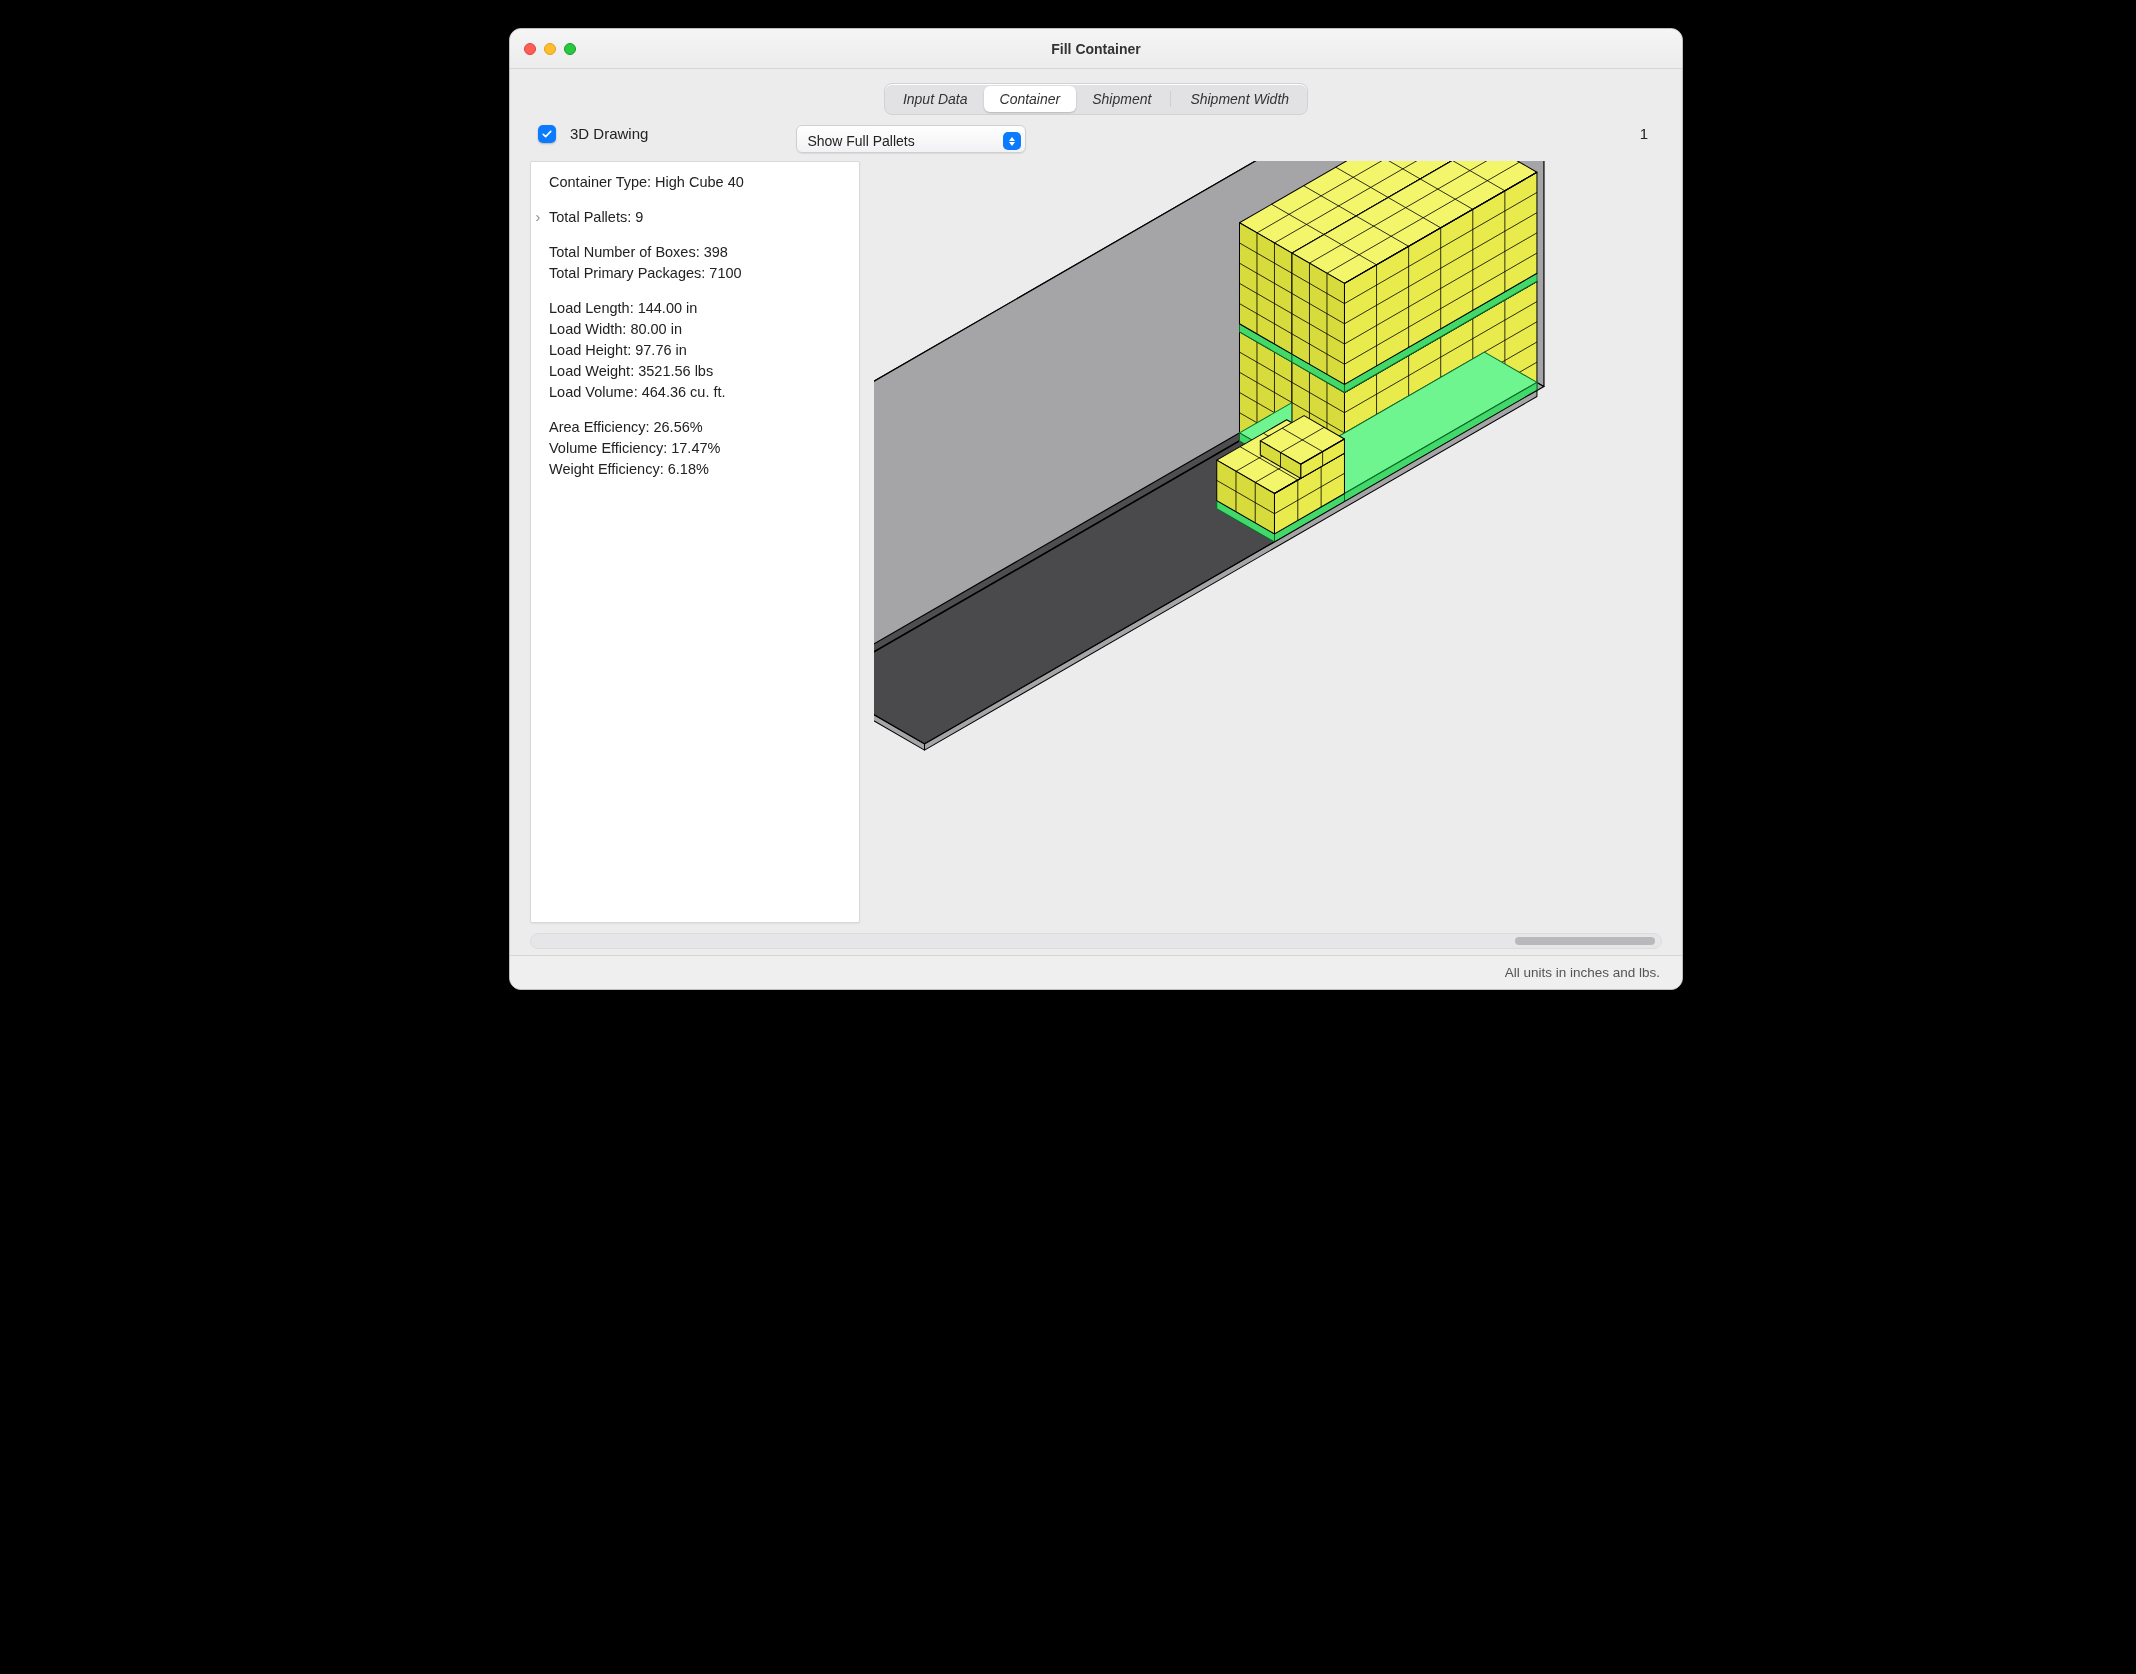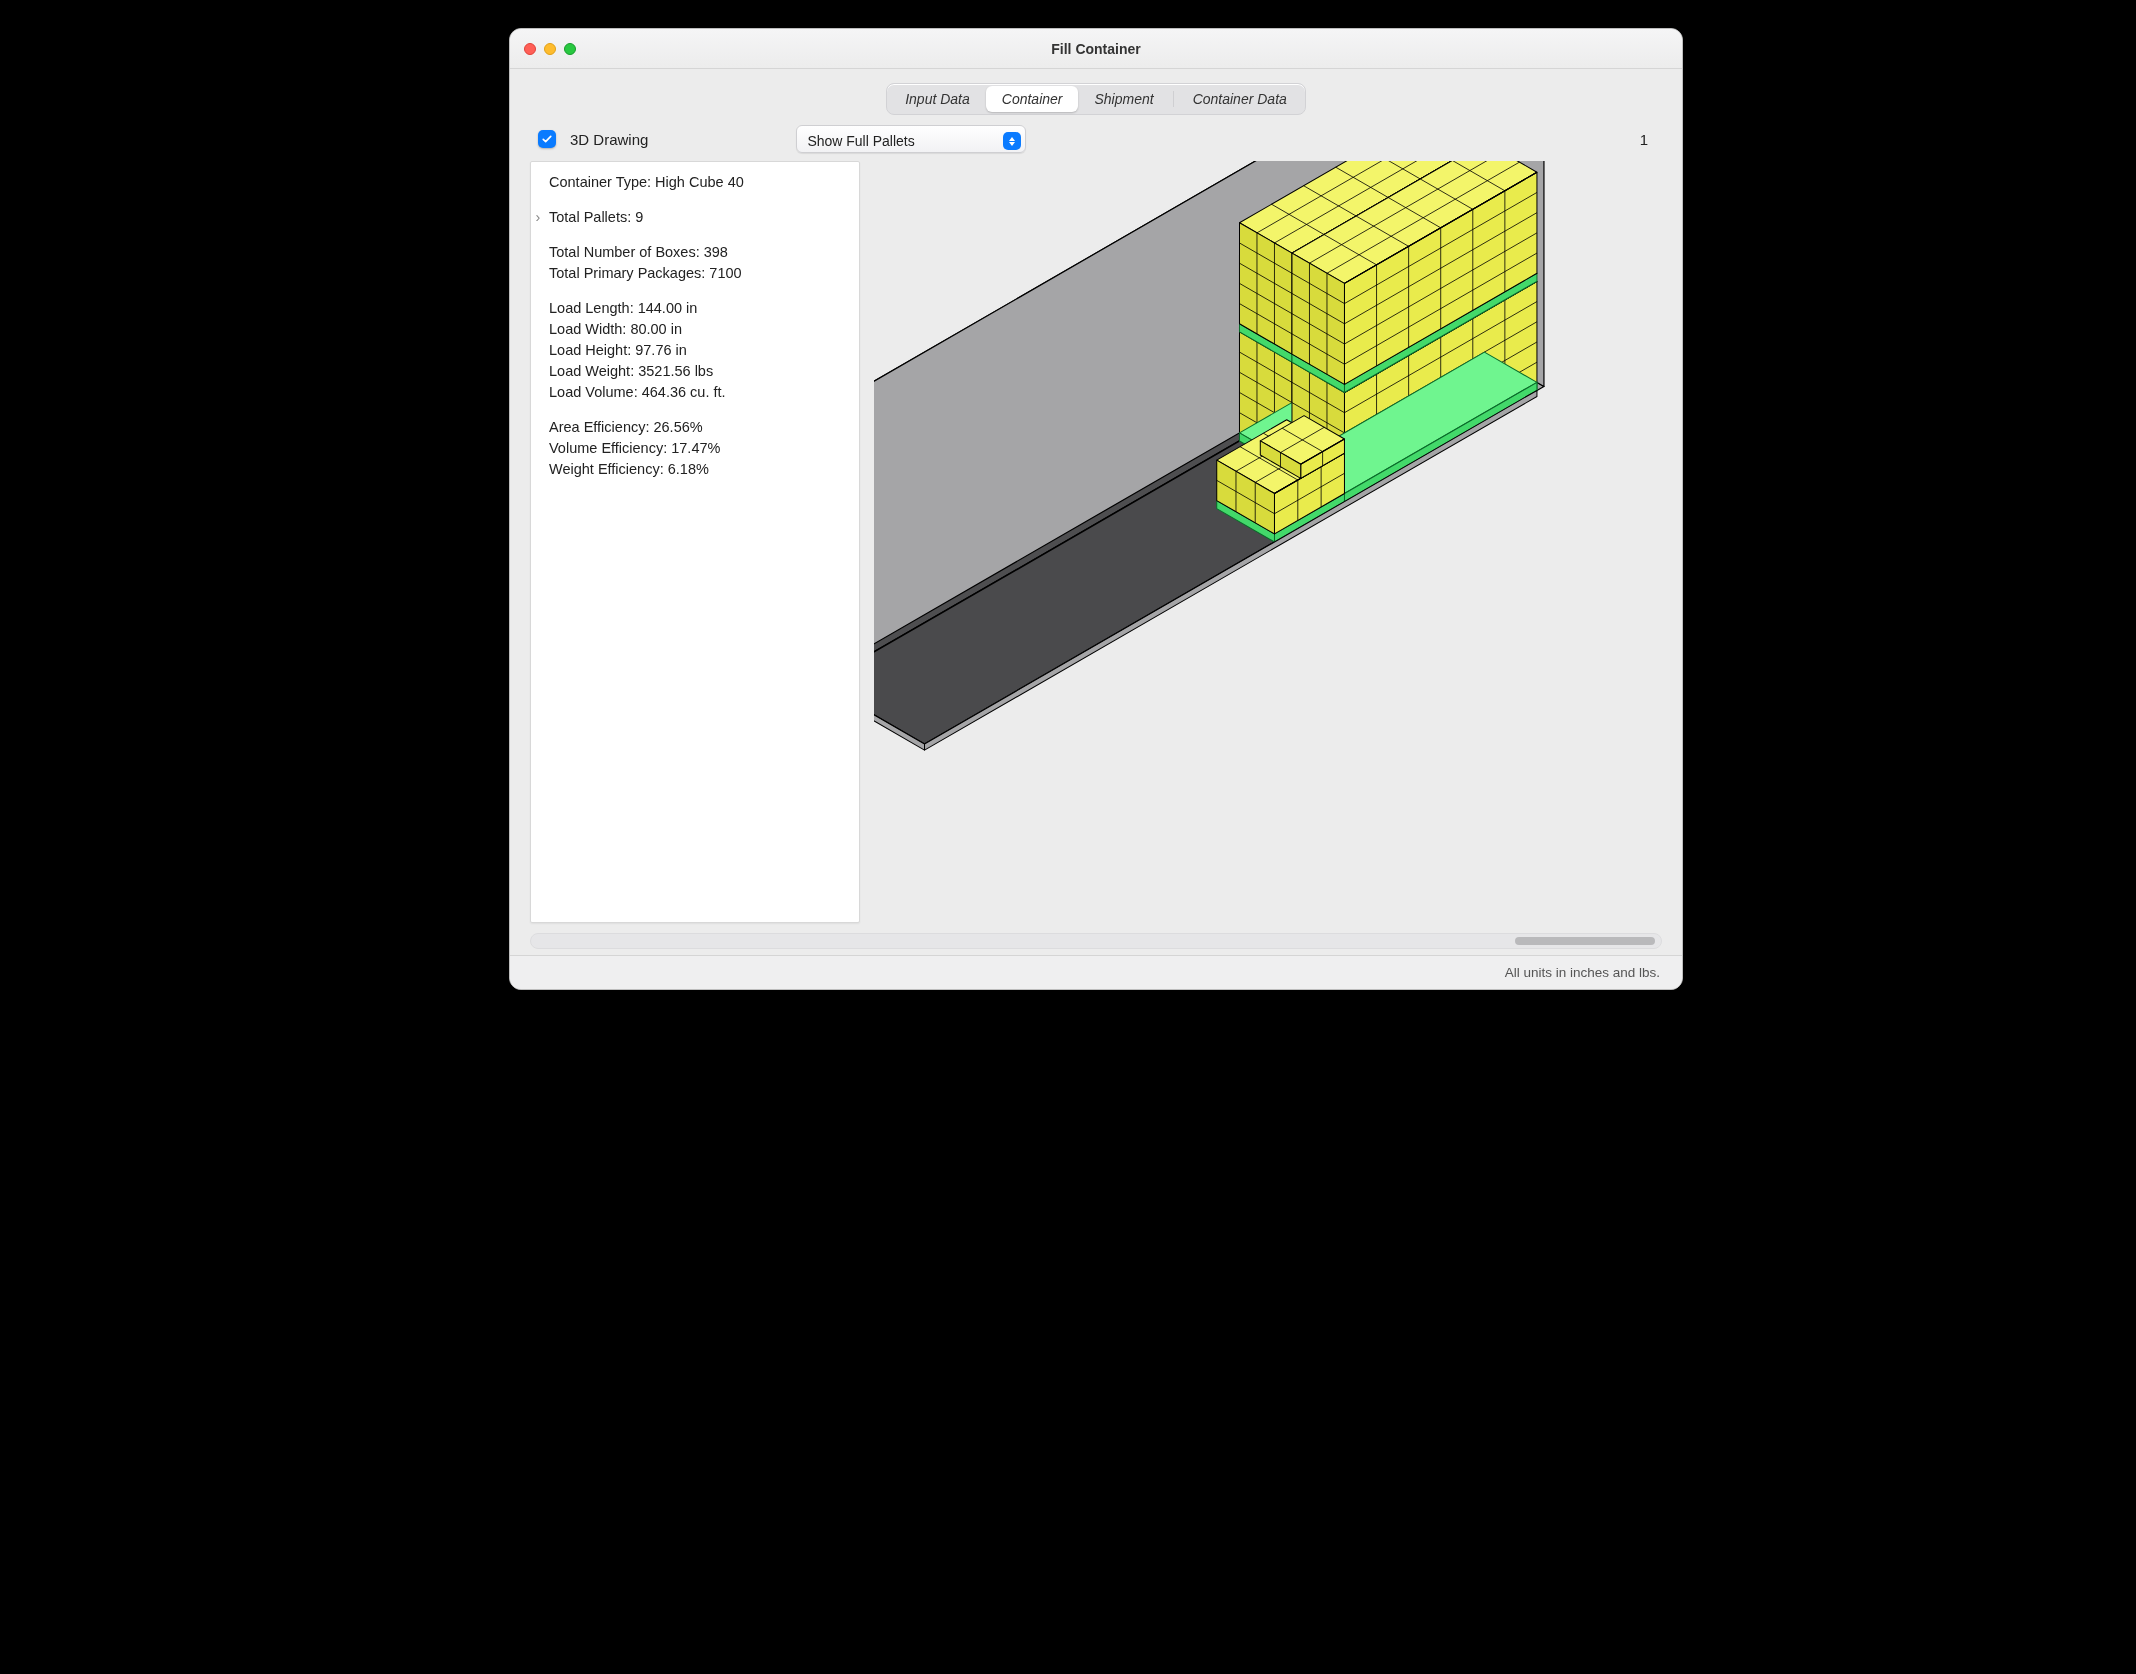--- a/index.html
+++ b/index.html
@@ -69,21 +69,21 @@
     border-radius:8px;padding:2px;border:1px solid #d2d2d5;
     box-shadow:0 1px 0 #fff inset;
   }
   .seg{
     padding:5px 16px;border-radius:6px;font-size:14px;color:var(--tab-text);
     cursor:default;white-space:nowrap;position:relative;font-style:italic;
   }
   .seg.active{background:var(--tab-active);box-shadow:0 1px 2px rgba(0,0,0,.2);}
   .seg-divider{width:1px;background:#cfcfd2;margin:5px 3px;}
   
-  .toolbar{display:flex;align-items:center;padding:0 28px 8px 28px;gap:14px;}
+  .toolbar{display:flex;align-items:flex-start;padding:0 28px 8px 28px;gap:14px;}
   .chk{width:18px;height:18px;border-radius:5px;background:var(--blue);
        display:flex;align-items:center;justify-content:center;flex:0 0 auto;
        box-shadow:0 1px 2px rgba(0,0,0,.25);}
   .chk svg{width:12px;height:12px;}
   .chk-label{font-size:15px;}
   .spacer-sm{width:120px;}
   .dropdown{
     min-width:230px;height:28px;border-radius:6px;
     background:linear-gradient(var(--dropdown-grad-top),var(--dropdown-grad-bot));
     border:1px solid var(--dropdown-border);
@@ -137,21 +137,21 @@
       </div>
       <div class="titlebar-title">Fill Container</div>
     </div>
 
     <div class="tabbar">
       <div class="segmented">
         <div class="seg">Input Data</div>
         <div class="seg active">Container</div>
         <div class="seg">Shipment</div>
         <div class="seg-divider"></div>
-        <div class="seg">Container Data</div>
+        <div class="seg">Shipment Width</div>
       </div>
     </div>
 
     <div class="toolbar">
       <div class="chk">
         <svg viewBox="0 0 16 16">
           <path d="M3 8.5 L6.2 11.5 L13 4.5" fill="none" stroke="#fff" stroke-width="2.2" stroke-linecap="round" stroke-linejoin="round"></path>
         </svg>
       </div>
       <div class="chk-label">3D Drawing</div>

